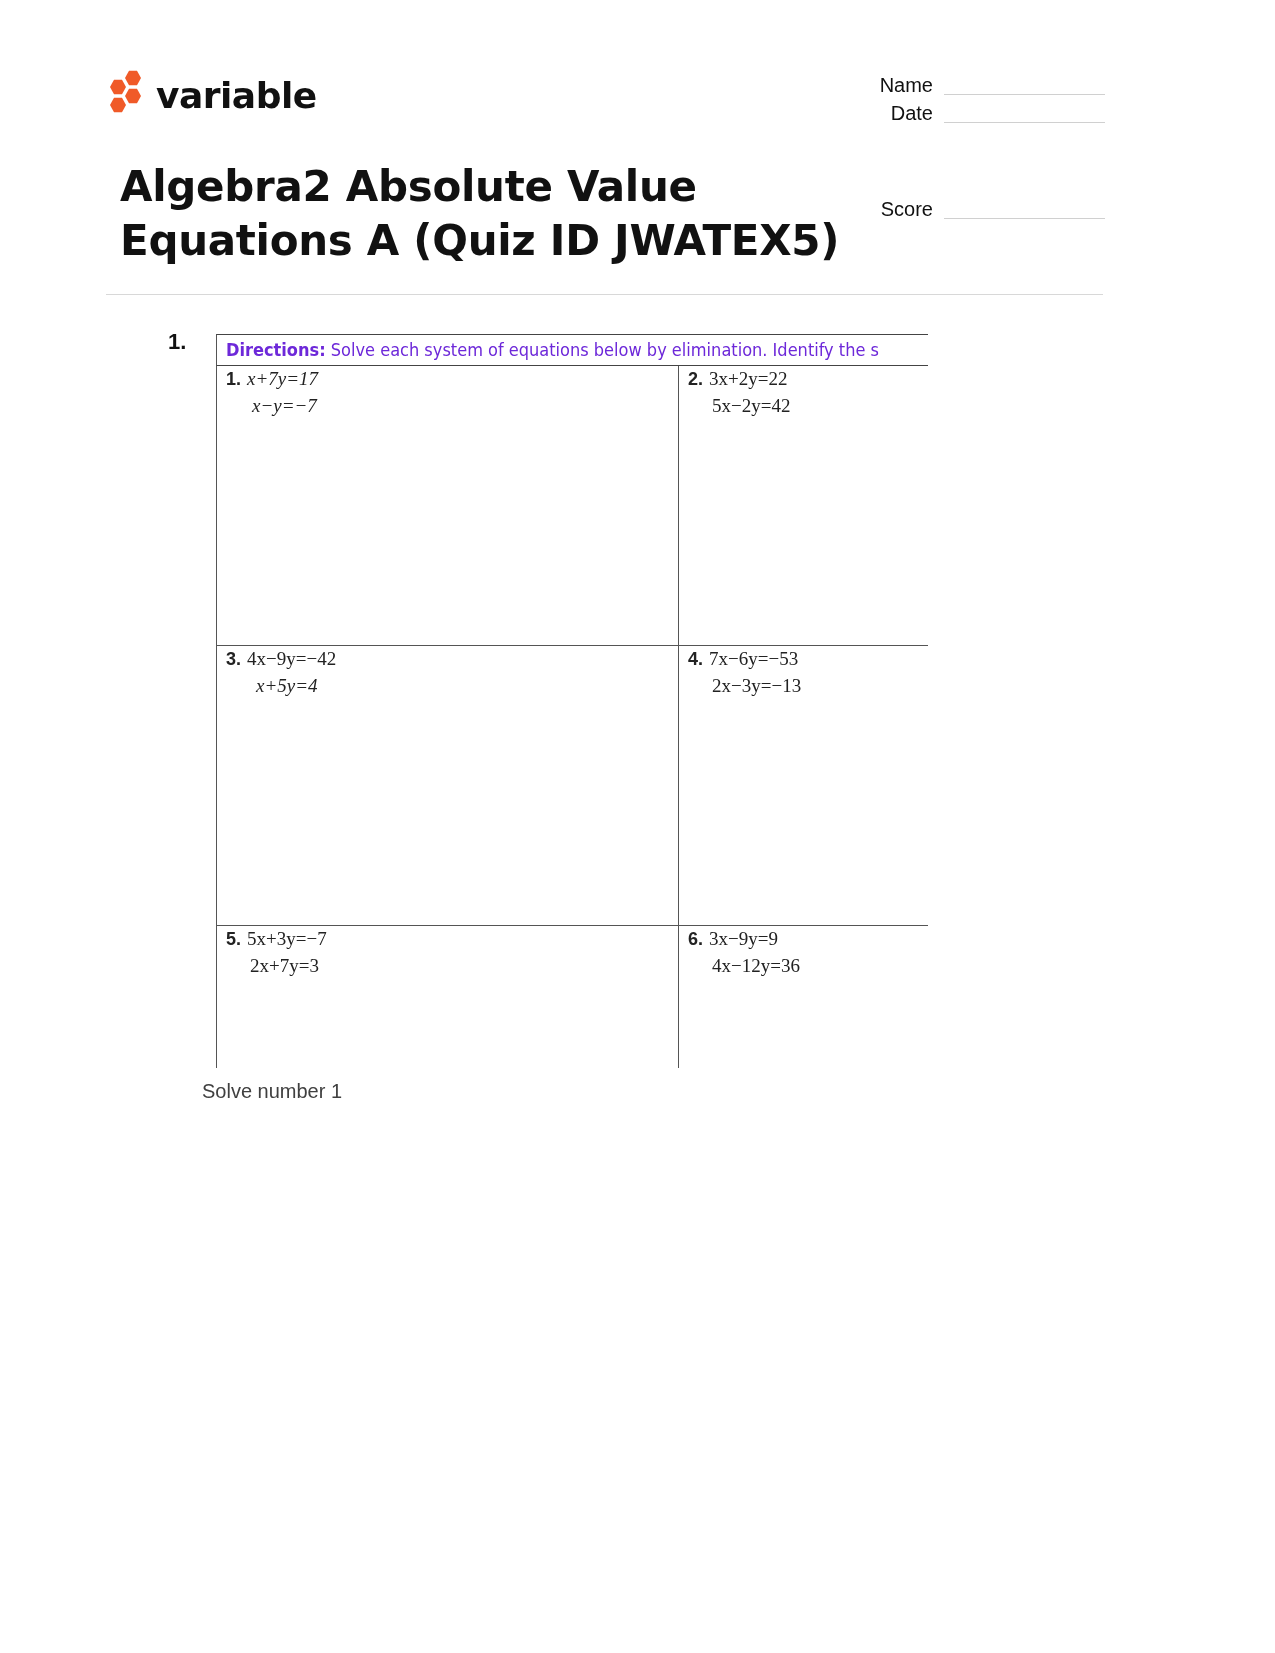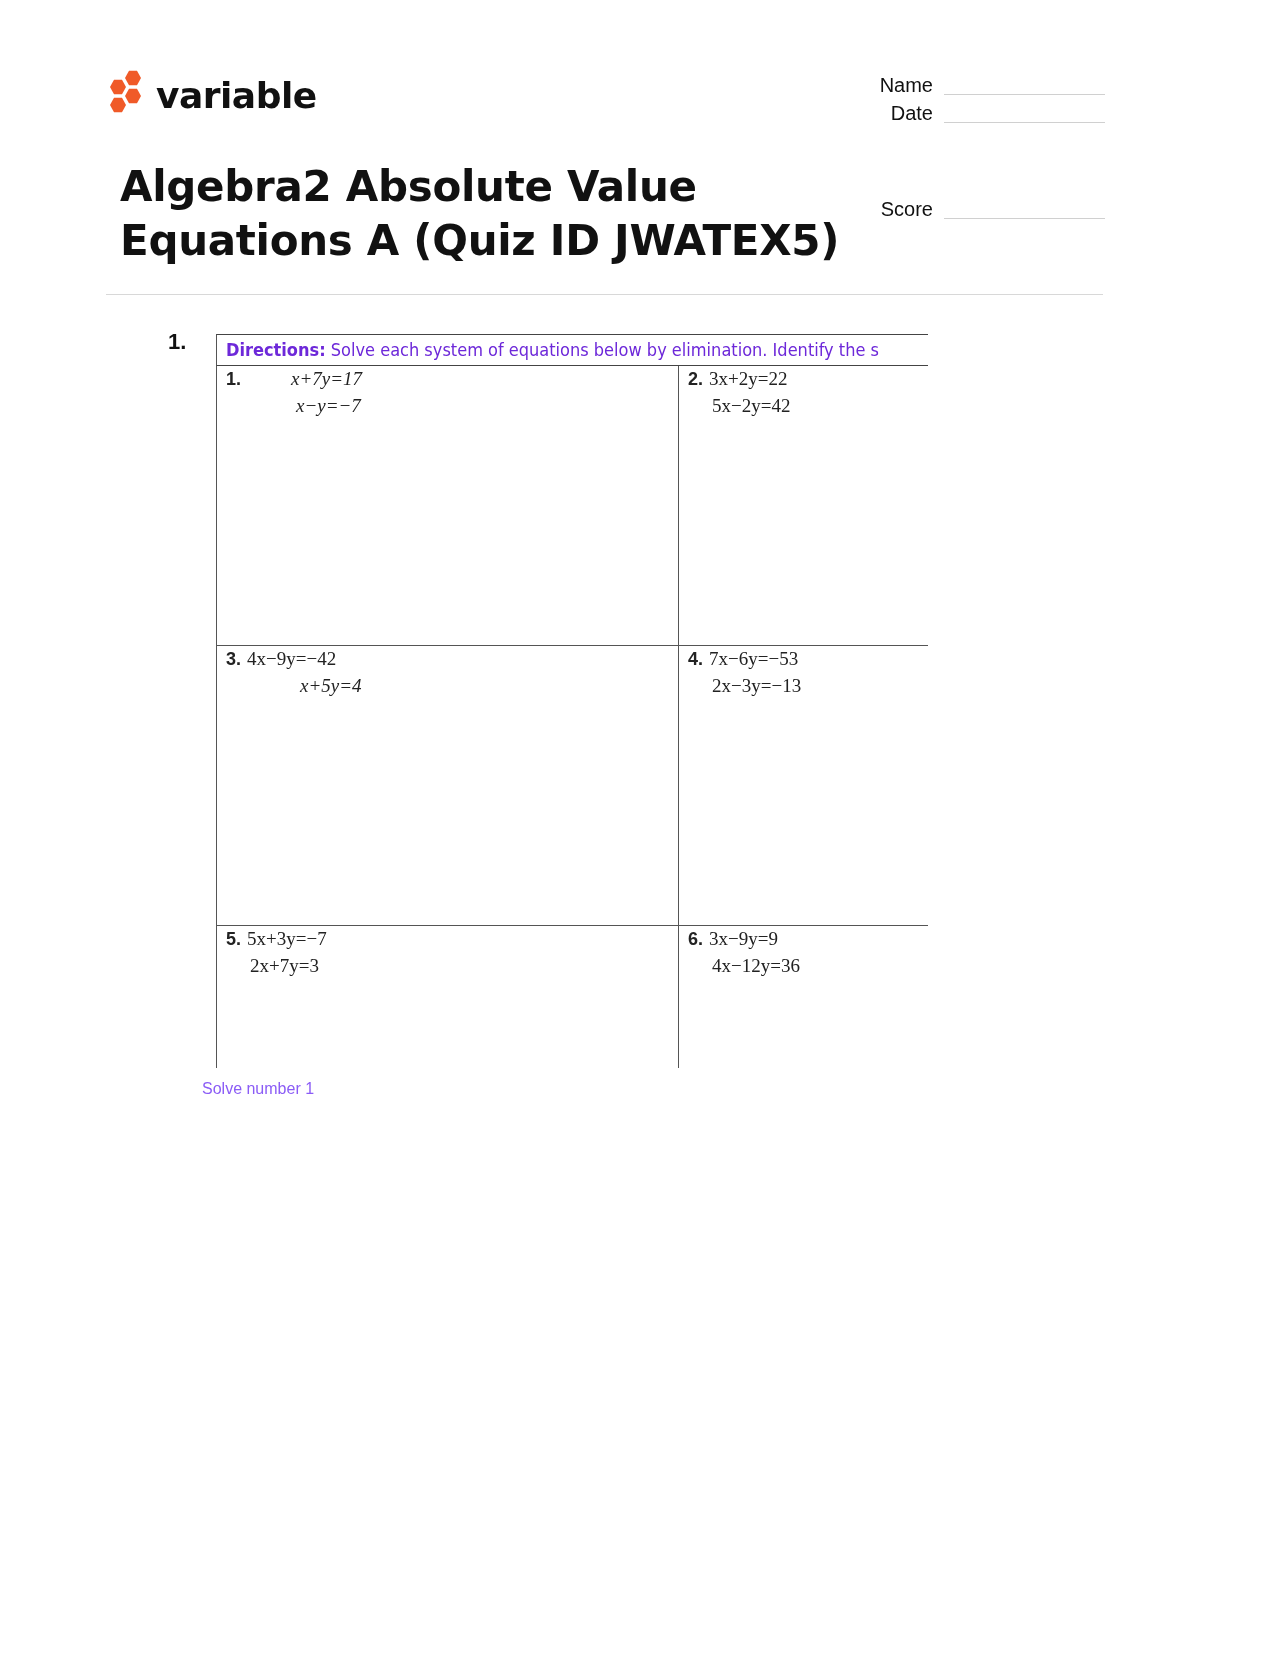--- a/index.html
+++ b/index.html
@@ -27,23 +27,23 @@
   .cut-top .tick2 { position:absolute; left:298px; top:6px; height:10px; border-left:1.5px solid #555; }
   .cut-top .cuttext { position:absolute; left:308px; top:-2px; font-size:12px; color:#333; letter-spacing:2px; }
   .directions { position:absolute; left:0; top:16px; width:712px; height:32px; border-top:1.5px solid #444; border-bottom:1.5px solid #444; border-left:1.5px solid #555; box-sizing:border-box; white-space:nowrap; font-size:18px; line-height:30px; padding-left:9px; color:#6d28d9; }
   .directions b { font-weight:bold; }
   .grid { position:absolute; left:0; top:48px; width:712px; }
   .cell { position:absolute; box-sizing:border-box; border-left:1.5px solid #555; }
   .cell.r { border-left:1.5px solid #555; }
   .row-line { position:absolute; left:0; width:712px; border-top:1.5px solid #555; }
   .eq { position:absolute; font-family:"Liberation Serif", serif; font-size:19px; color:#222; white-space:nowrap; }
   .eq .n { font-family:"Liberation Sans", sans-serif; font-weight:bold; font-size:18px; margin-right:6px; }
-  .eq i { font-style:italic;margin-left:44px; }
+  .eq i { font-style:italic; }
 
-  .prompt { position:absolute; left:202px; top:1080px; font-size:16px; color:#8b5cf6; }
+  .prompt { position:absolute; left:202px; top:1080px; font-size:20px; color:#404040; }
 </style>
 </head>
 <body>
 
 <div class="logo">
   <div class="logo-mark">
     <div class="hex" style="left:17px; top:0px;"></div>
     <div class="hex" style="left:2px; top:9px;"></div>
     <div class="hex" style="left:17px; top:18px;"></div>
     <div class="hex" style="left:2px; top:27px;"></div>

